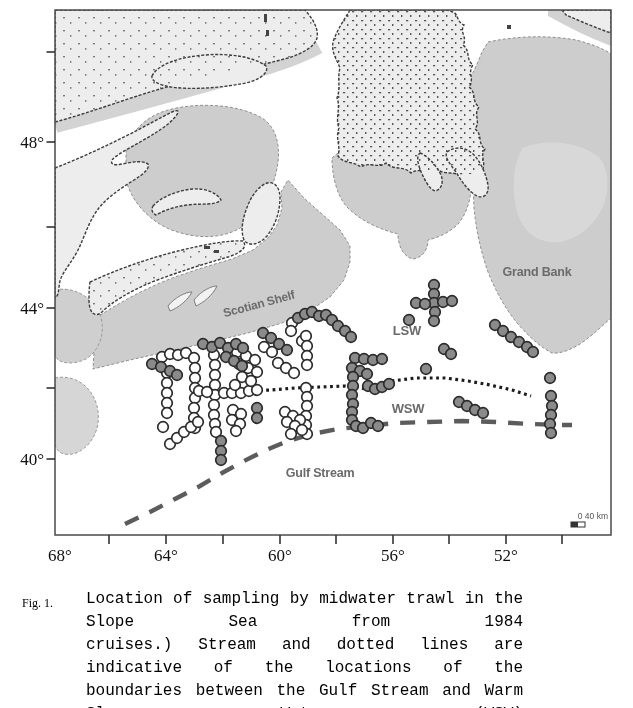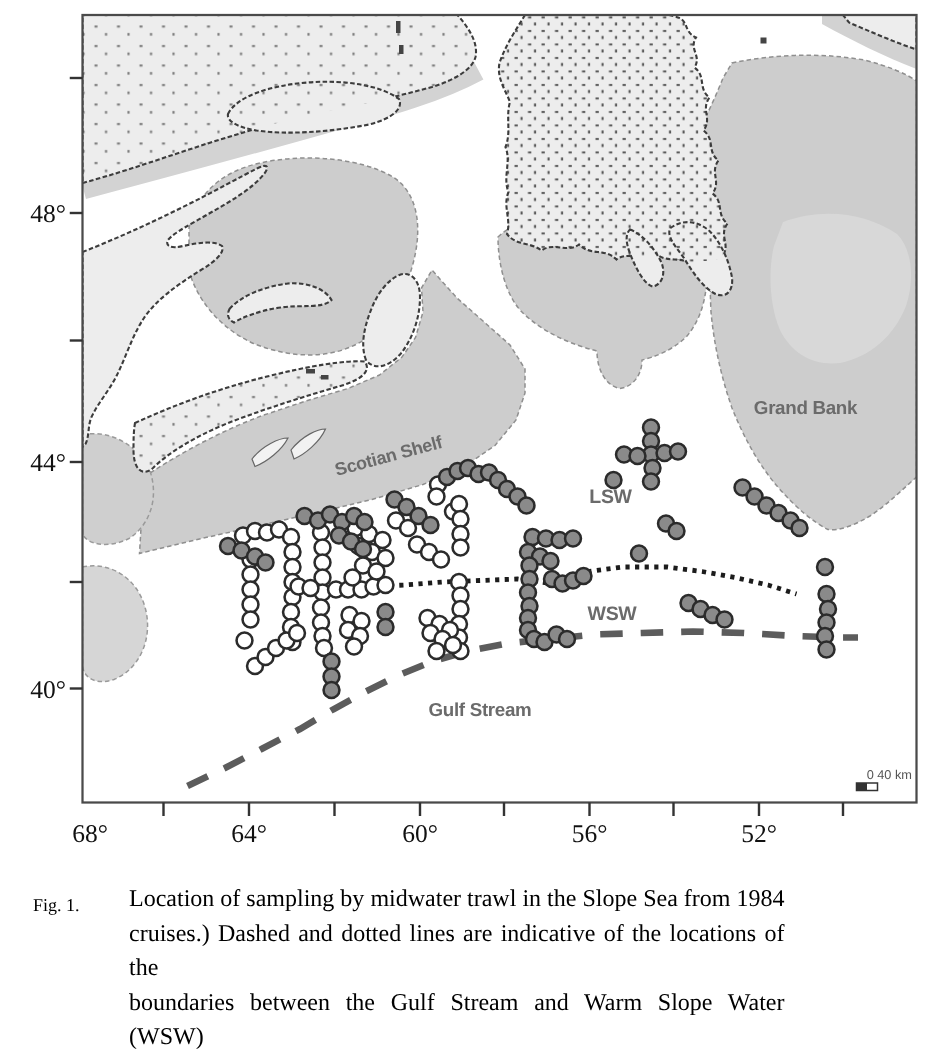--- a/index.html
+++ b/index.html
@@ -8,21 +8,21 @@
   #map-wrap{position:absolute;left:0;top:0;width:633px;height:575px;}
   .tick-label{font:17px "Liberation Serif",serif;fill:#111;}
   .geo-label{font-family:"Liberation Sans",sans-serif;fill:#6b6b6b;font-weight:600;letter-spacing:-0.2px;}
   .geo-small{font-size:12px;}
   .geo-mid{font-size:12.5px;}
   .geo-bold{font-size:13px;font-weight:700;}
   .scale-text{font-family:"Liberation Sans",sans-serif;font-size:8.5px;fill:#555;}
   .caption{position:absolute;left:0;top:588px;width:633px;color:#000;}
   .fig-label{position:absolute;left:22px;top:4px;font-size:12px;line-height:23px;}
   .cap-body{margin-left:86px;width:437px;font-size:16px;line-height:23px;}
-  .cap-line{text-align:justify;text-align-last:justify;}
+  .cap-line{text-align:justify;text-align-last:justify;font-family:Liberation Mono, monospace;}
   .land{fill:#ededed;stroke:#3c3c3c;stroke-width:1.4;stroke-dasharray:3 1.6;}
   .shelf{fill:#cdcdcd;stroke:#8f8f8f;stroke-width:1;stroke-dasharray:3 2;}
   .islet{fill:#444;}
 </style>
 </head>
 <body>
 
 <div class="page">
   <div id="map-wrap">
     <svg id="plot" width="633" height="575" viewBox="0 0 633 575">
@@ -277,18 +277,18 @@
           <text x="393" y="561" text-anchor="middle" class="tick-label">56°</text>
           <text x="506" y="561" text-anchor="middle" class="tick-label">52°</text>
         </g>
     </svg>
   </div>
 
   <div class="caption">
     <span class="fig-label">Fig. 1.</span>
     <div class="cap-body">
       <div class="cap-line">Location of sampling by midwater trawl in the Slope Sea from 1984</div>
-      <div class="cap-line">cruises.) Dashed and dotted lines are indicative of the locations of the</div>
+      <div class="cap-line">cruises.) Stream and dotted lines are indicative of the locations of the</div>
       <div class="cap-line">boundaries between the Gulf Stream  and Warm Slope Water (WSW)</div>
 
     </div>
   </div>
 </div>
 
 </body></html>

